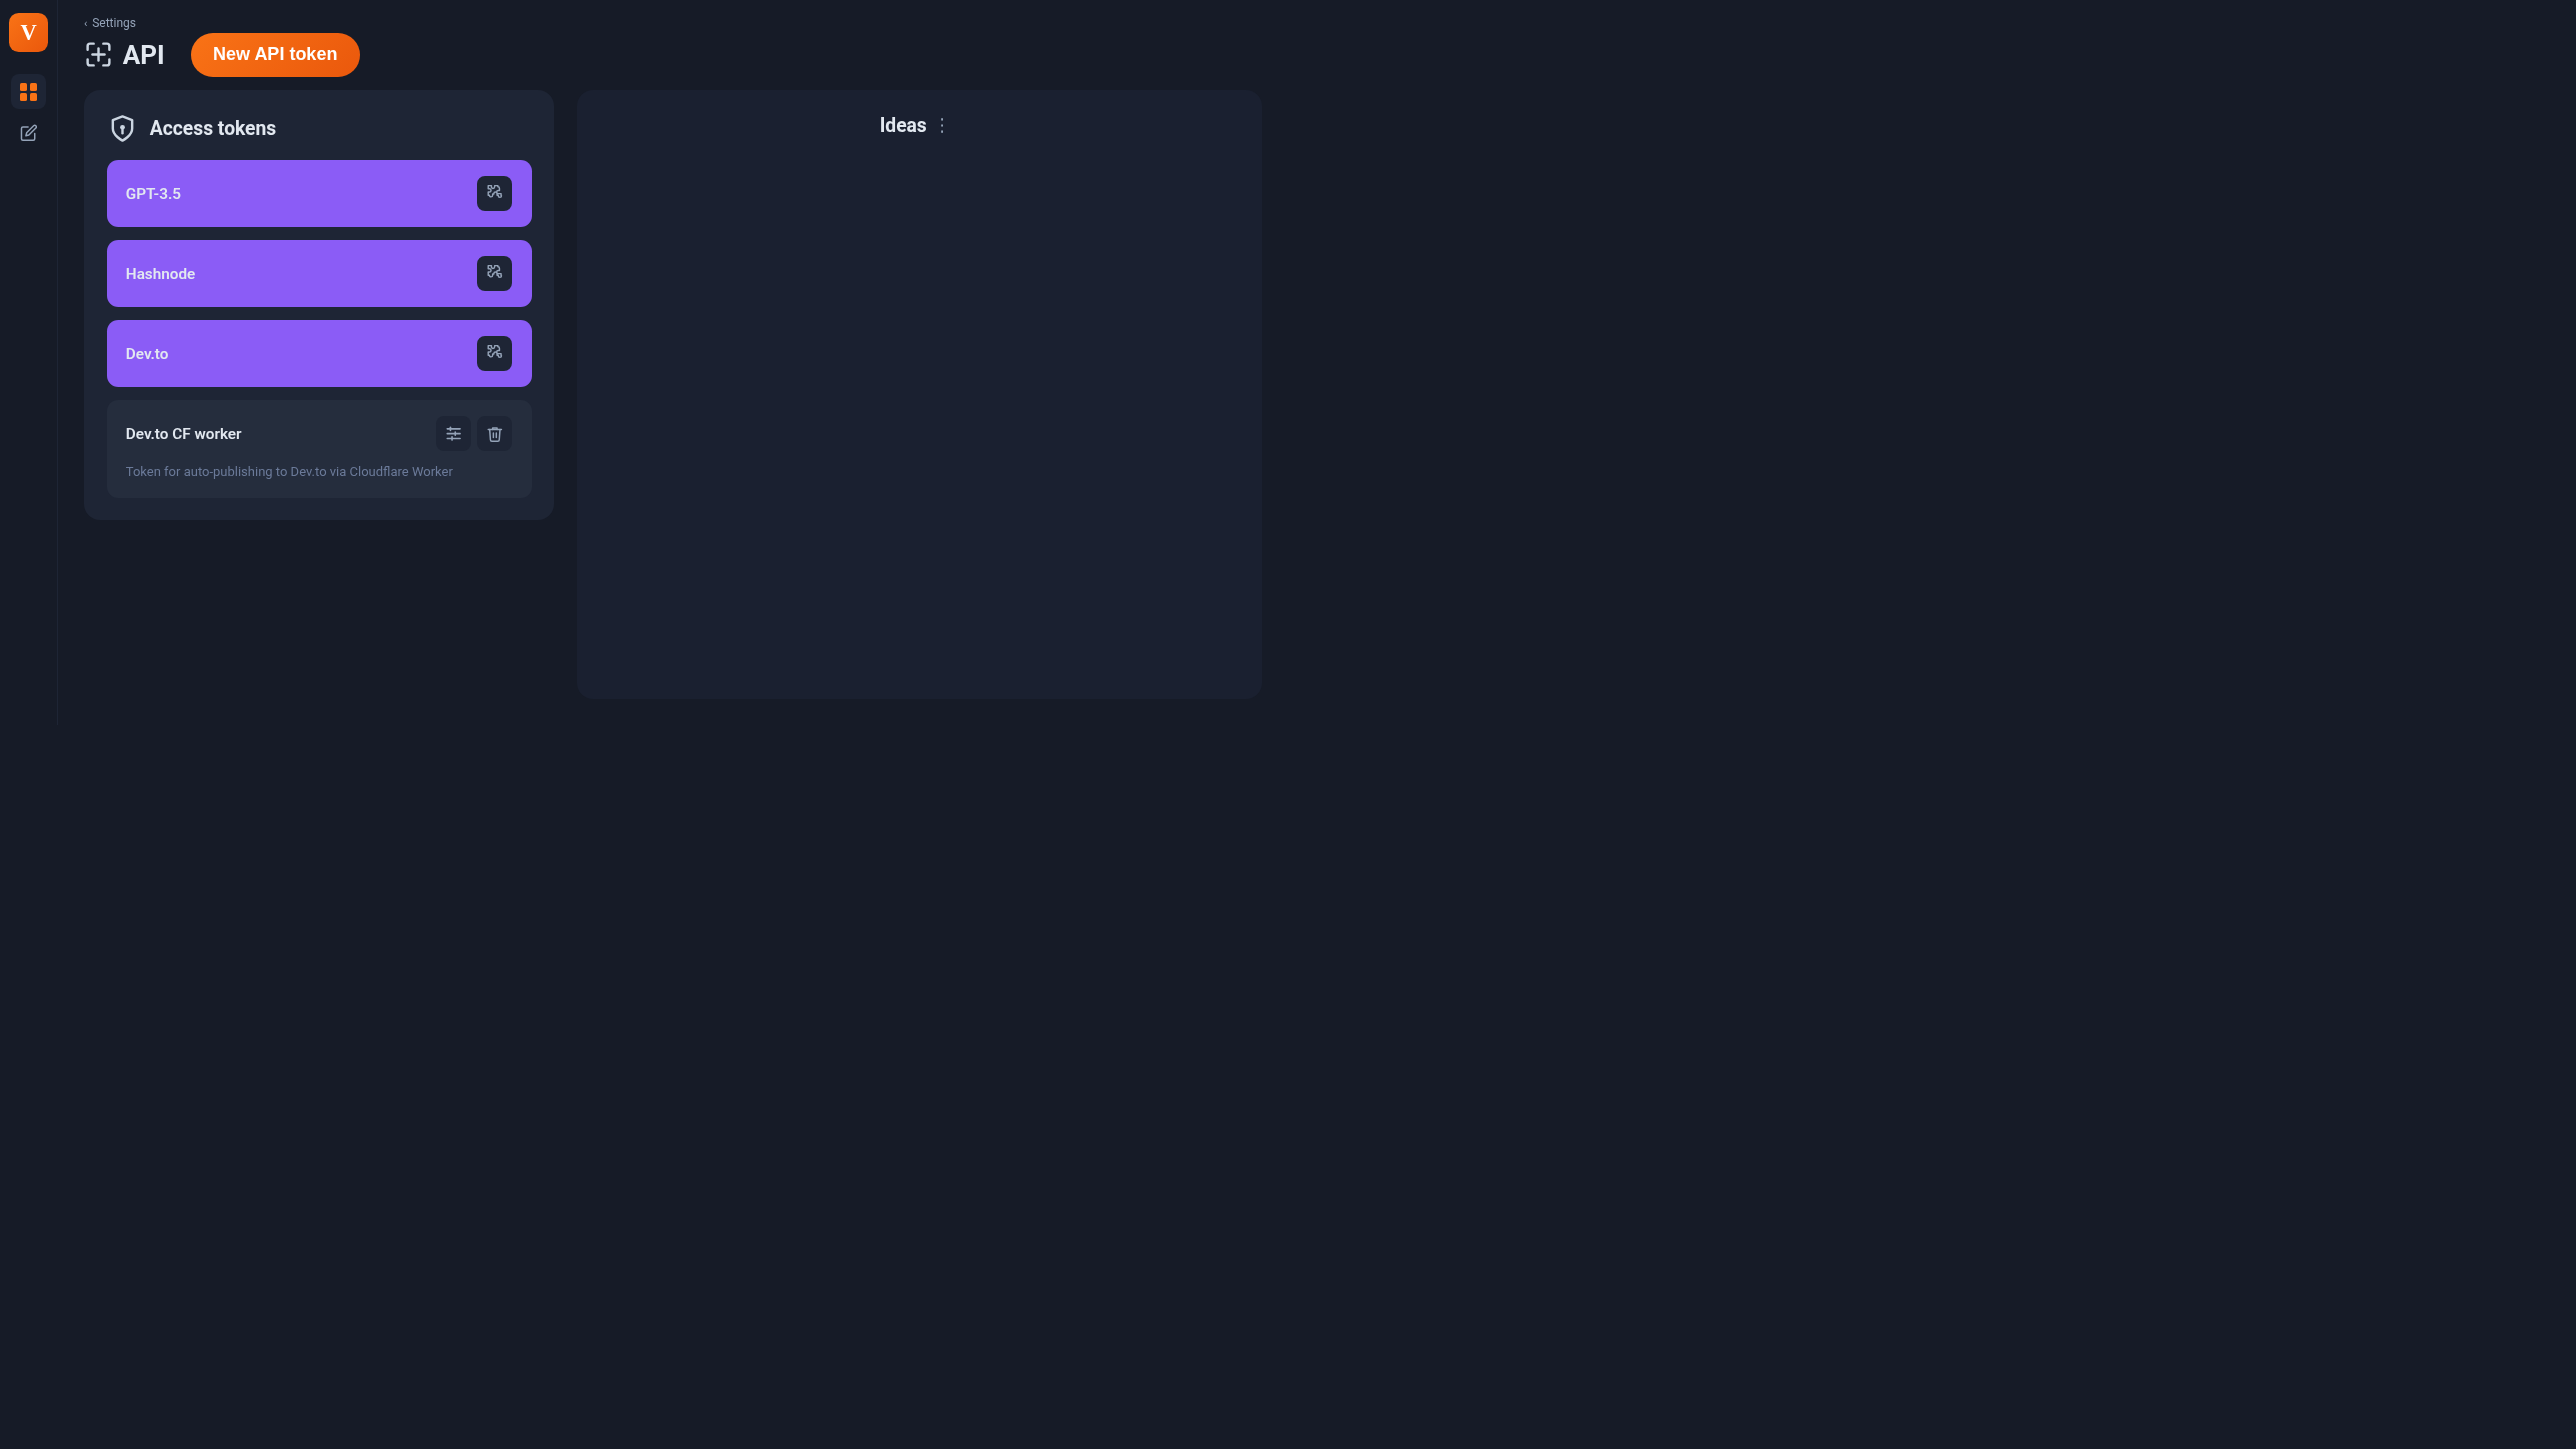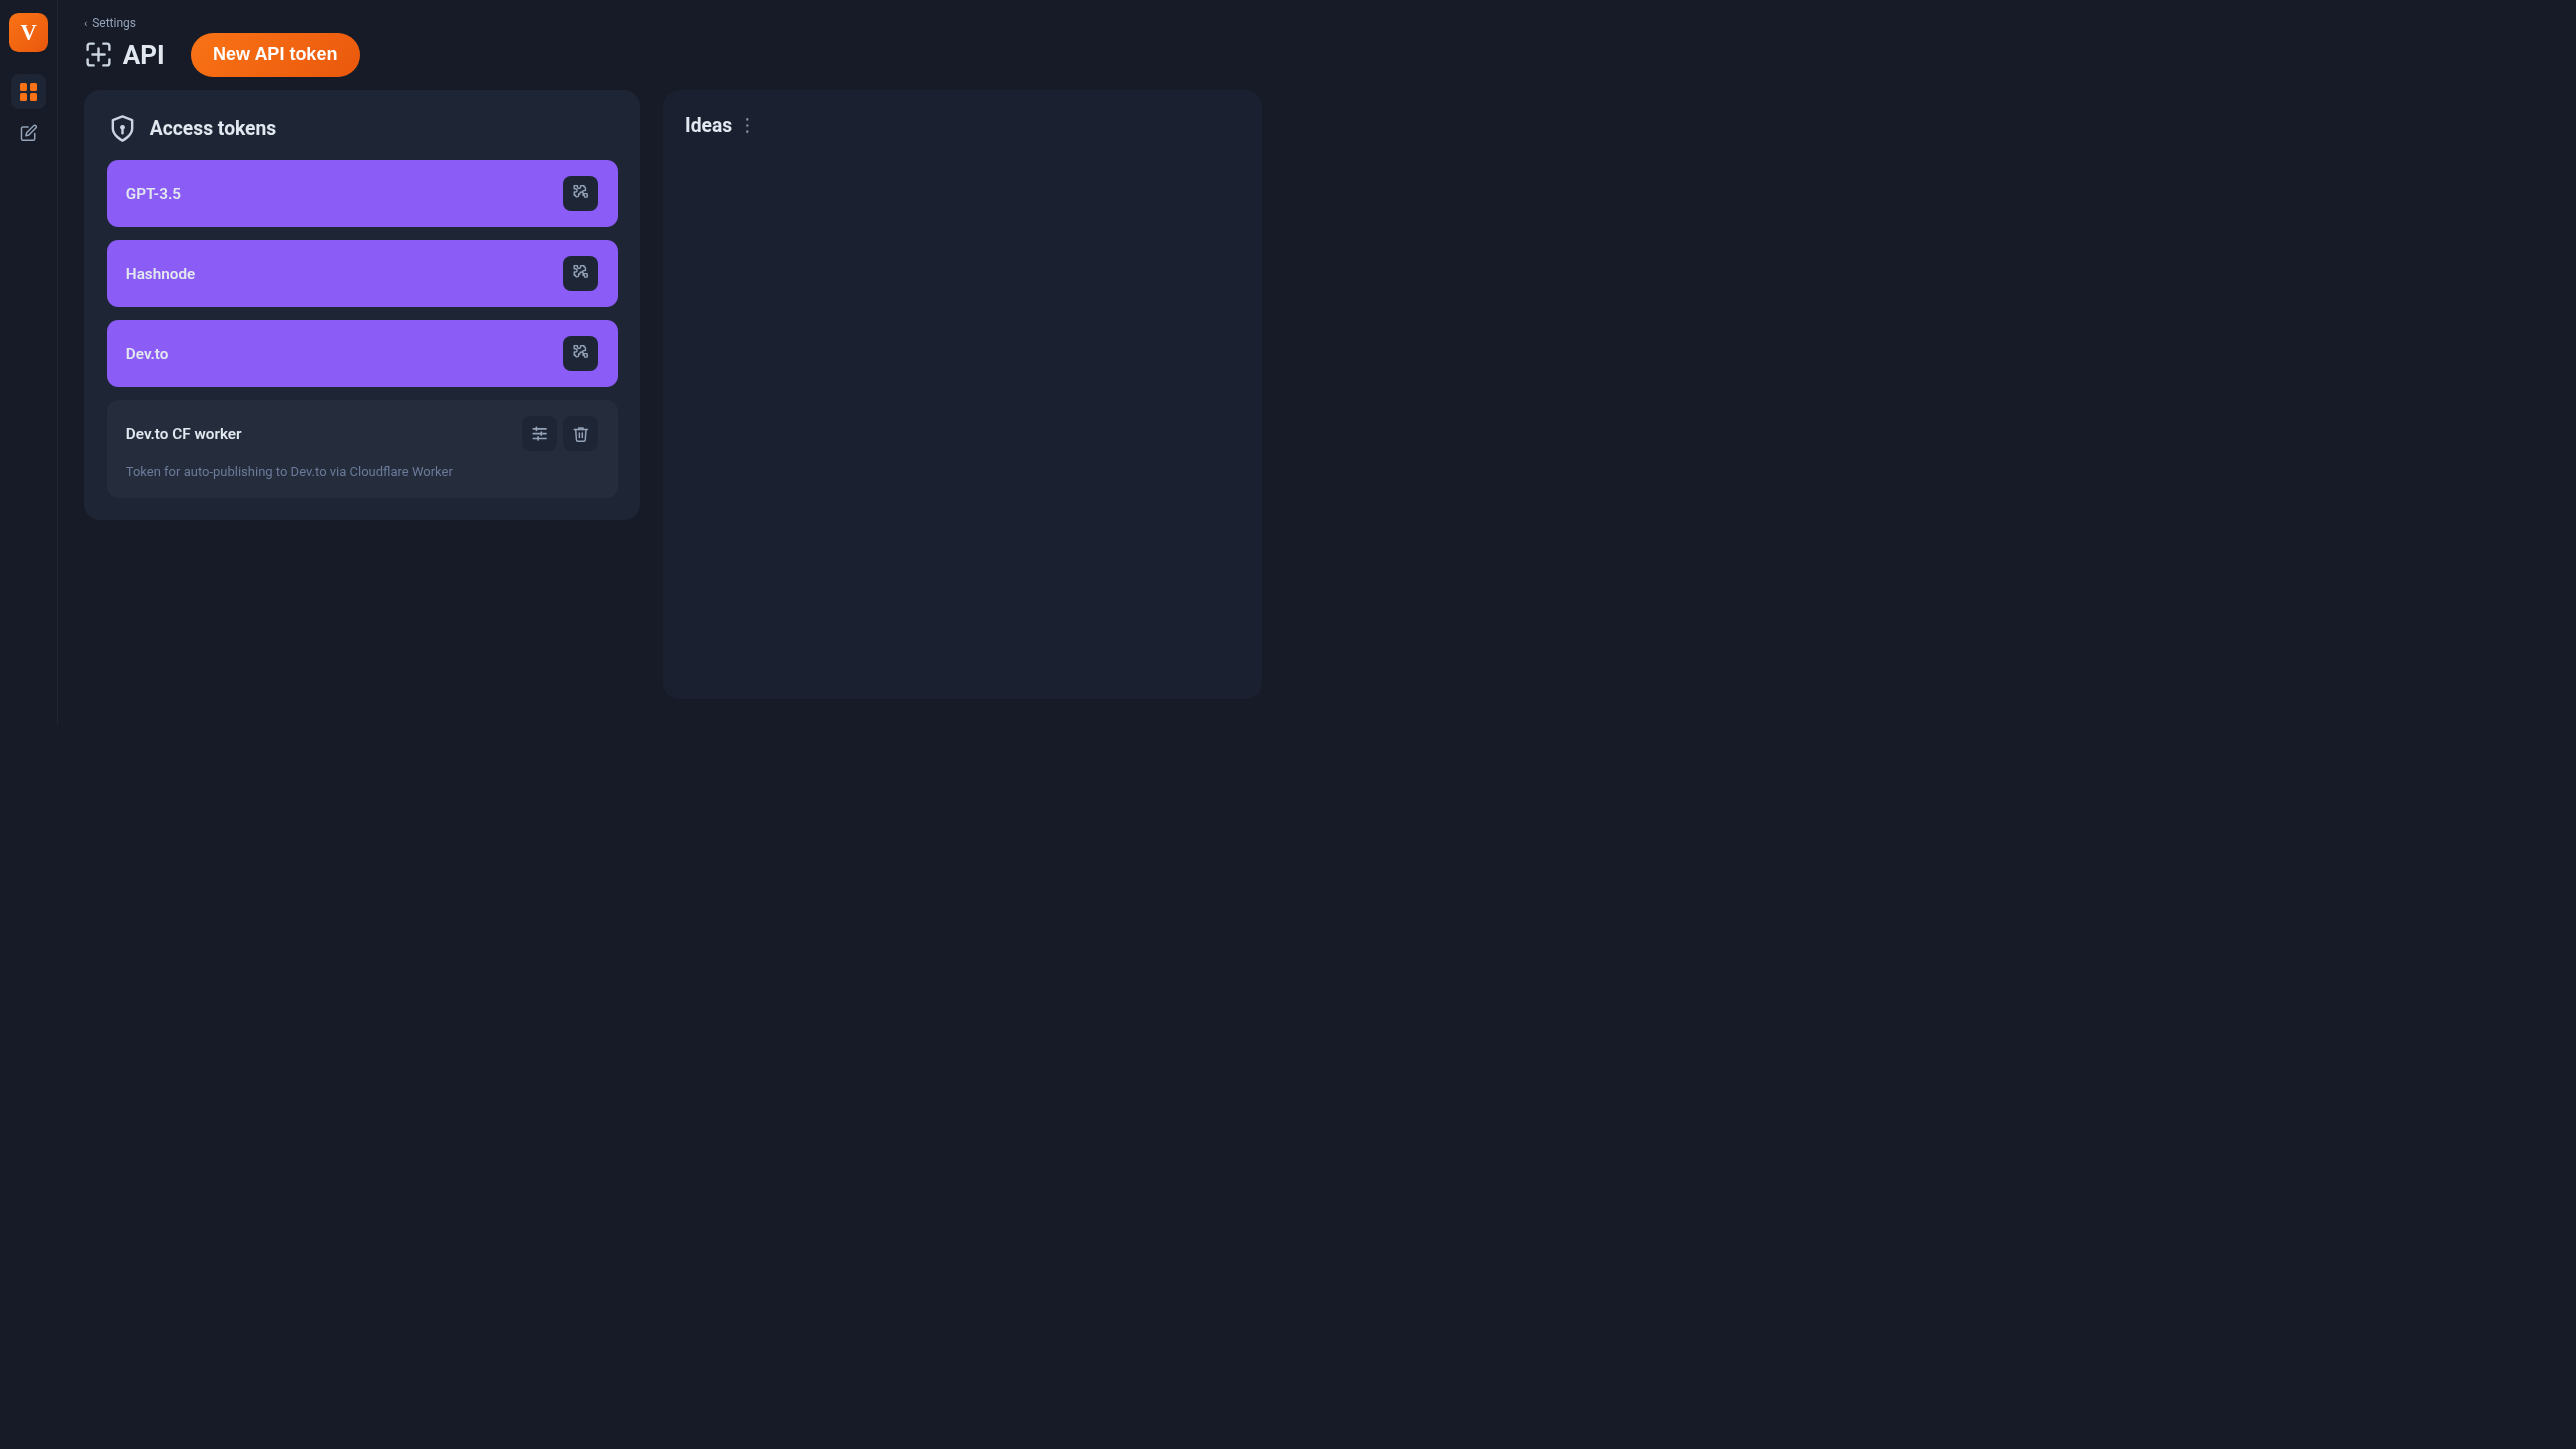--- a/index.html
+++ b/index.html
@@ -143,21 +143,21 @@
     
     .content-split {
       flex: 1;
       display: flex;
       gap: 0;
       padding: 0 26px 26px;
     }
 
     
     .tokens-section {
-      width: 556px;
+      width: 470px;
       flex-shrink: 0;
     }
 
     .tokens-card {
       background-color: #1e2535;
       border-radius: 16px;
       padding: 22.5px;
       display: flex;
       flex-direction: column;
       gap: 13px;
@@ -249,21 +249,21 @@
       background-color: #1a2030;
       border-radius: 16px;
       padding: 22.5px;
       display: flex;
       flex-direction: column;
     }
 
     .right-panel-header {
       display: flex;
       align-items: center;
-      justify-content: flex-start;
+      justify-content: center;
       margin-bottom: 13px;
     }
 
     .right-panel-title {
       font-size: 19.3px;
       font-weight: 700;
       color: #e2e8f0;
     }
 
     .three-dots-btn {

